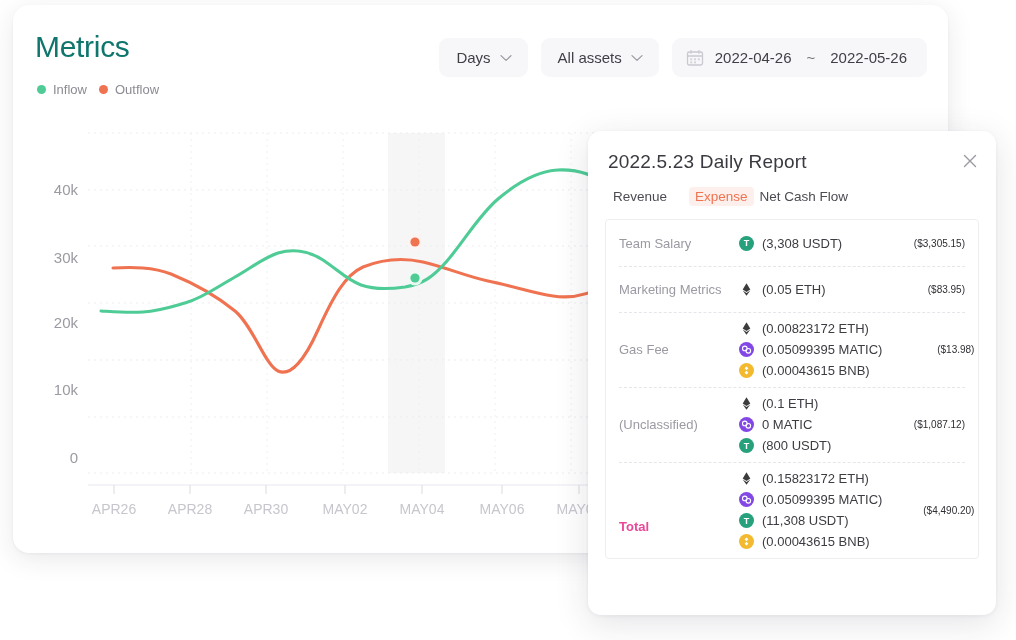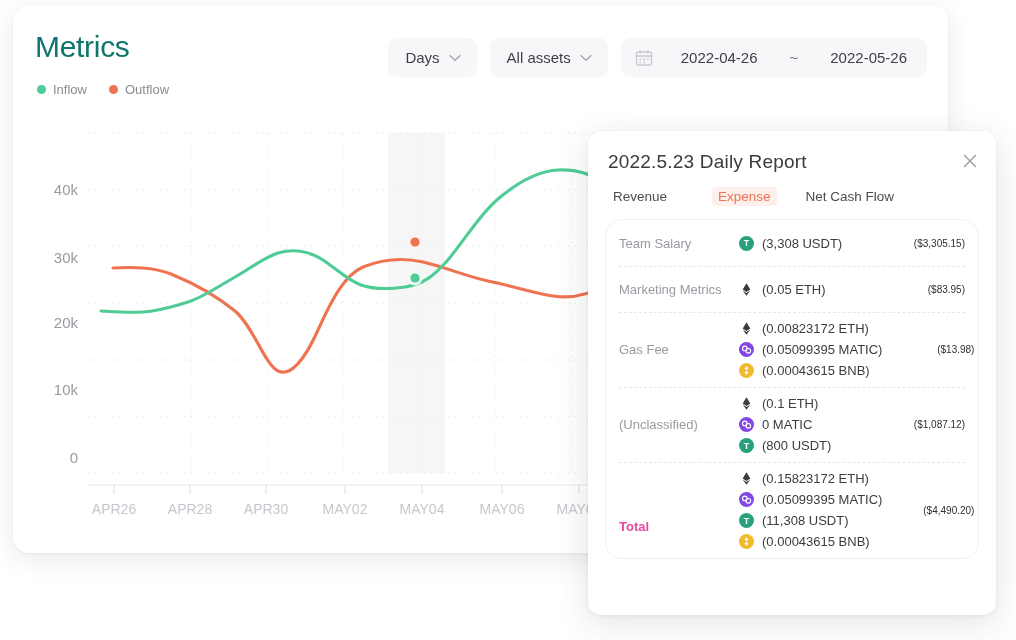--- a/index.html
+++ b/index.html
@@ -39,21 +39,21 @@
     letter-spacing: -0.3px;
     font-weight: 400;
   }
 
   #chart-legend {
     position: absolute;
     left: 24px;
     top: 77px;
     display: flex;
     align-items: center;
-    gap: 22px;
+    gap: 12px;
   }
   .legend-item {
     display: flex;
     align-items: center;
     gap: 7px;
     font-size: 13px;
     color: #8b8b93;
   }
   .legend-dot {
     width: 9px;
@@ -91,21 +91,21 @@
   }
   .chevron {
     width: 11px;
     height: 7px;
     display: block;
   }
   .chevron svg { display: block; }
 
   #date-range-pill {
     padding: 0 20px 0 14px;
-    gap: 28px;
+    gap: 11px;
   }
   #date-range-pill .sep {
     font-size: 15px;
     color: #6f6f77;
     padding: 0 4px;
   }
   .cal-icon { width: 18px; height: 18px; display: block; }
 
   
   #chart-area {
@@ -145,42 +145,42 @@
     right: 16px;
     top: 20px;
     width: 20px;
     height: 20px;
     cursor: pointer;
   }
 
   #report-tabs {
     display: flex;
     align-items: center;
-    gap: 23px;
+    gap: 0;
     padding: 14px 20px 0 19px;
   }
   .report-tab {
     font-size: 13.5px;
     color: #4b4b52;
     padding: 2px 6px;
     border-radius: 4px;
     cursor: pointer;
     white-space: nowrap;
   }
   .report-tab.active {
     color: #ef7351;
     background: #fdf0ec;
     margin-left: 16px;
   }
 
   
   #report-table {
     margin: 13px 17px 0 17px;
     border: 1px solid #eeeef1;
-    border-radius: 17px;
+    border-radius: 4px;
     overflow: hidden;
   }
   .report-row {
     display: flex;
     align-items: center;
     padding: 0 13px;
     min-height: 46px;
     position: relative;
   }
   .report-row + .report-row::before {

